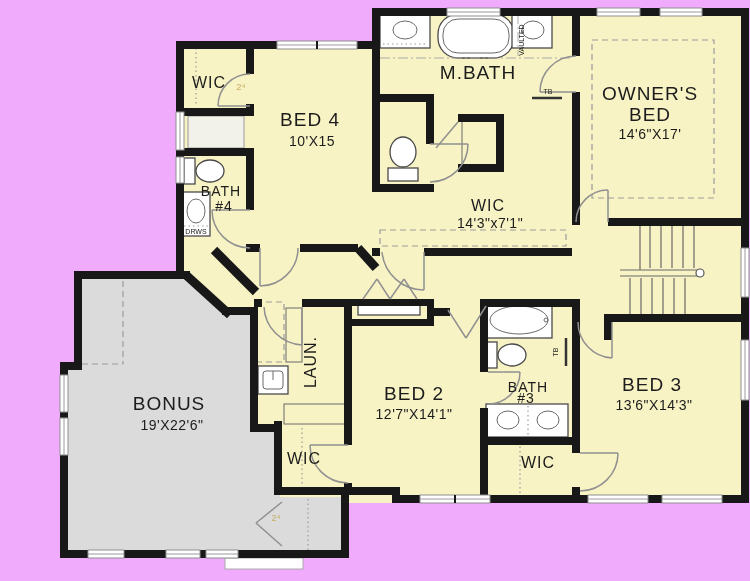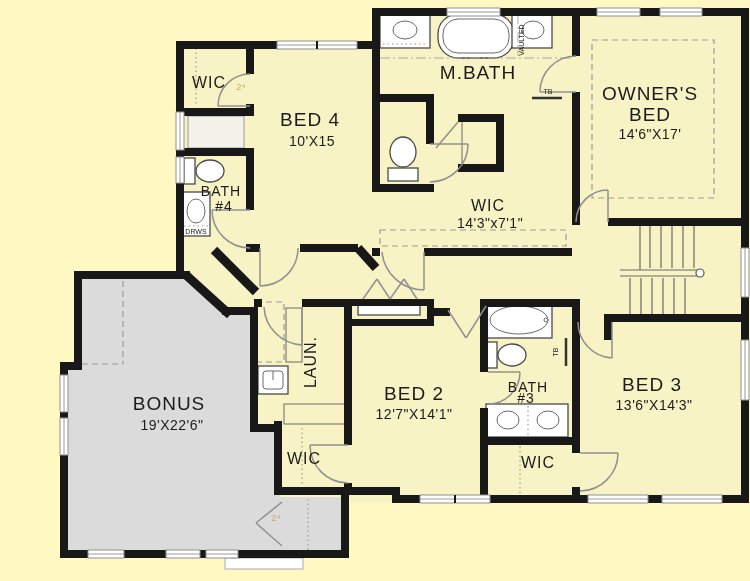--- a/index.html
+++ b/index.html
@@ -1,16 +1,16 @@
 <!DOCTYPE html>
 <html><head>
 <meta charset="utf-8">
 <style>
   html,body{margin:0;padding:0;background:#ffffff;}
-  #canvas{position:relative;width:750px;height:581px;background:#fef9c3;overflow:hidden;}
+  #canvas{position:relative;width:750px;height:581px;background:#f0abfc;overflow:hidden;}
   svg{display:block;}
   svg text{font-family:"Liberation Sans","DejaVu Sans",sans-serif;fill:#1c1c1c;letter-spacing:1px;}
   .room-name{font-size:19px;}
   .room-name-sm{font-size:16px;}
   .room-dims{font-size:14px;letter-spacing:0.5px;}
   .bath-label{font-size:14px;}
   .tiny-label{font-size:7px;letter-spacing:0;}
   .tag-label{font-size:9.5px;letter-spacing:0;fill:#C9AE64;}
   .wall{fill:#181818;}
   .wall-line{stroke:#181818;stroke-width:9;}

